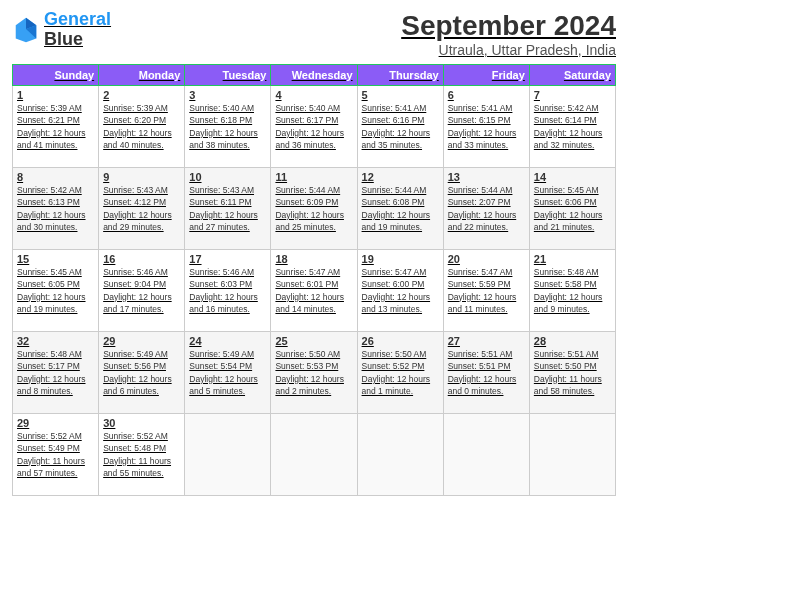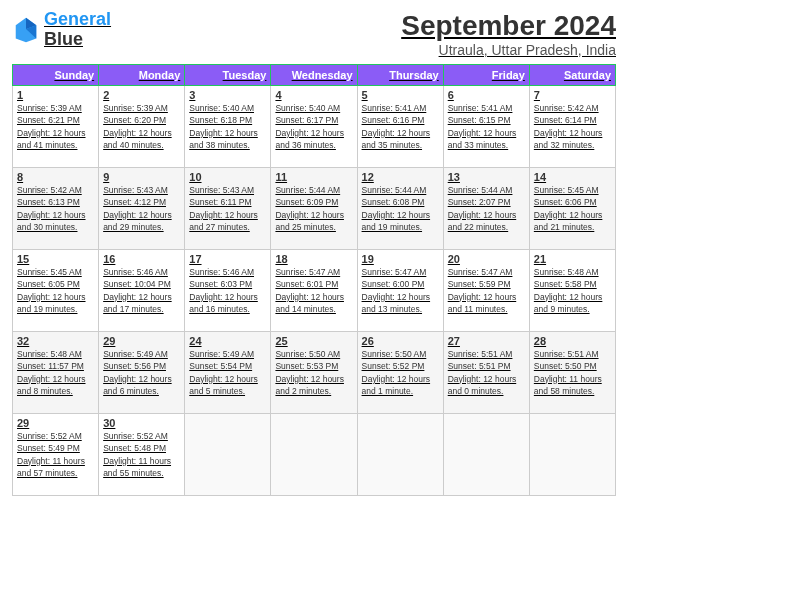--- a/index.html
+++ b/index.html
@@ -265,21 +265,21 @@
               <div>Sunrise: 5:45 AM</div>
               <div>Sunset: 6:05 PM</div>
               <div>Daylight: 12 hours</div>
               <div>and 19 minutes.</div>
             </div>
           </td>
           <td>
             <span class="day-num">16</span>
             <div class="cell-text">
               <div>Sunrise: 5:46 AM</div>
-              <div>Sunset: 10:04 PM</div>
+              <div>Sunset: 9:04 PM</div>
               <div>Daylight: 12 hours</div>
               <div>and 17 minutes.</div>
             </div>
           </td>
           <td>
             <span class="day-num">17</span>
             <div class="cell-text">
               <div>Sunrise: 5:46 AM</div>
               <div>Sunset: 6:03 PM</div>
               <div>Daylight: 12 hours</div>
@@ -321,21 +321,21 @@
               <div>Daylight: 12 hours</div>
               <div>and 9 minutes.</div>
             </div>
           </td>
         </tr>
         <tr>
           <td>
             <span class="day-num">32</span>
             <div class="cell-text">
               <div>Sunrise: 5:48 AM</div>
-              <div>Sunset: 11:57 PM</div>
+              <div>Sunset: 5:17 PM</div>
               <div>Daylight: 12 hours</div>
               <div>and 8 minutes.</div>
             </div>
           </td>
           <td>
             <span class="day-num">29</span>
             <div class="cell-text">
               <div>Sunrise: 5:49 AM</div>
               <div>Sunset: 5:56 PM</div>
               <div>Daylight: 12 hours</div>

